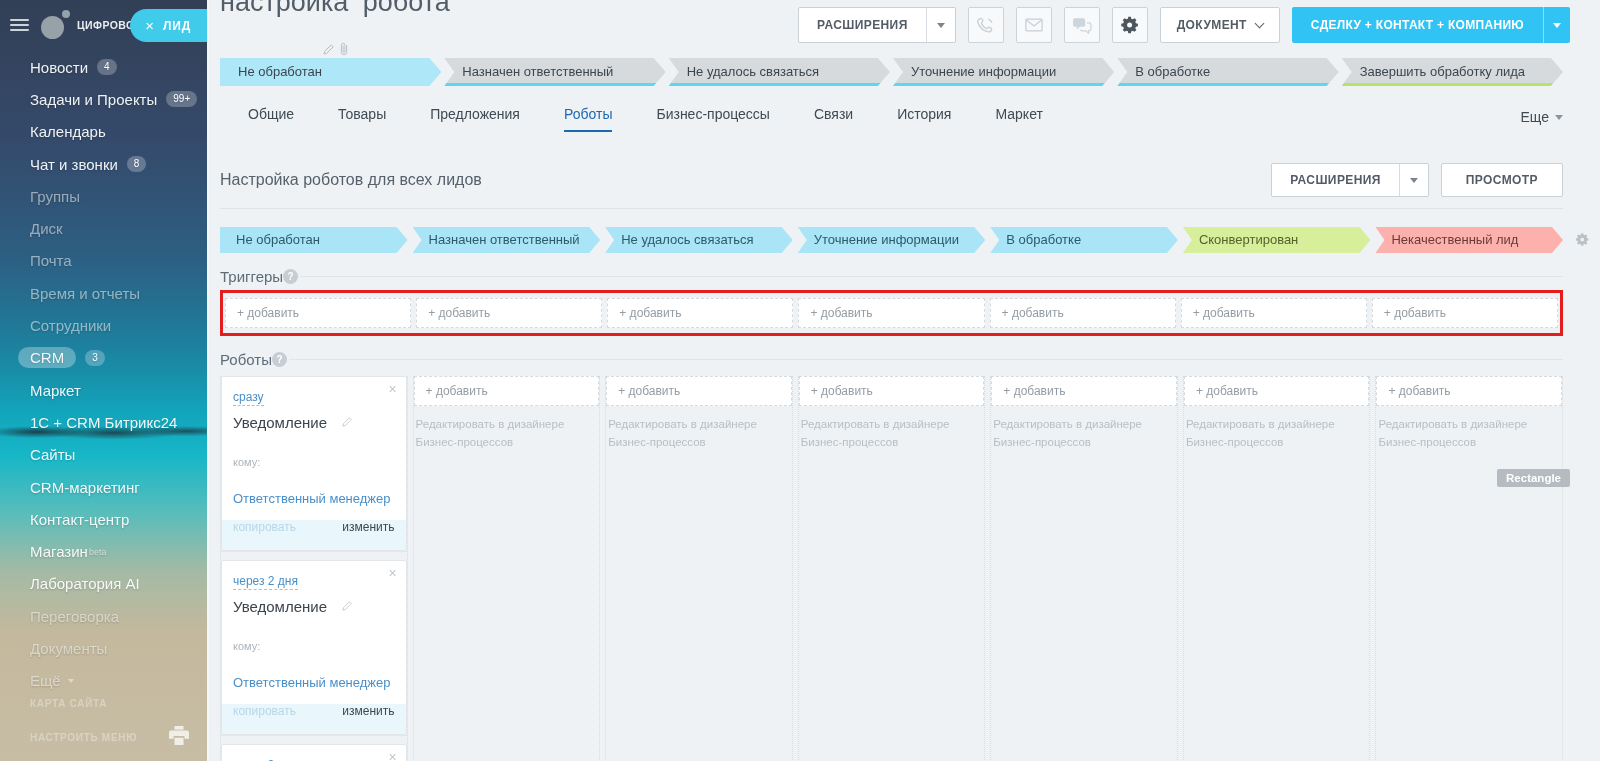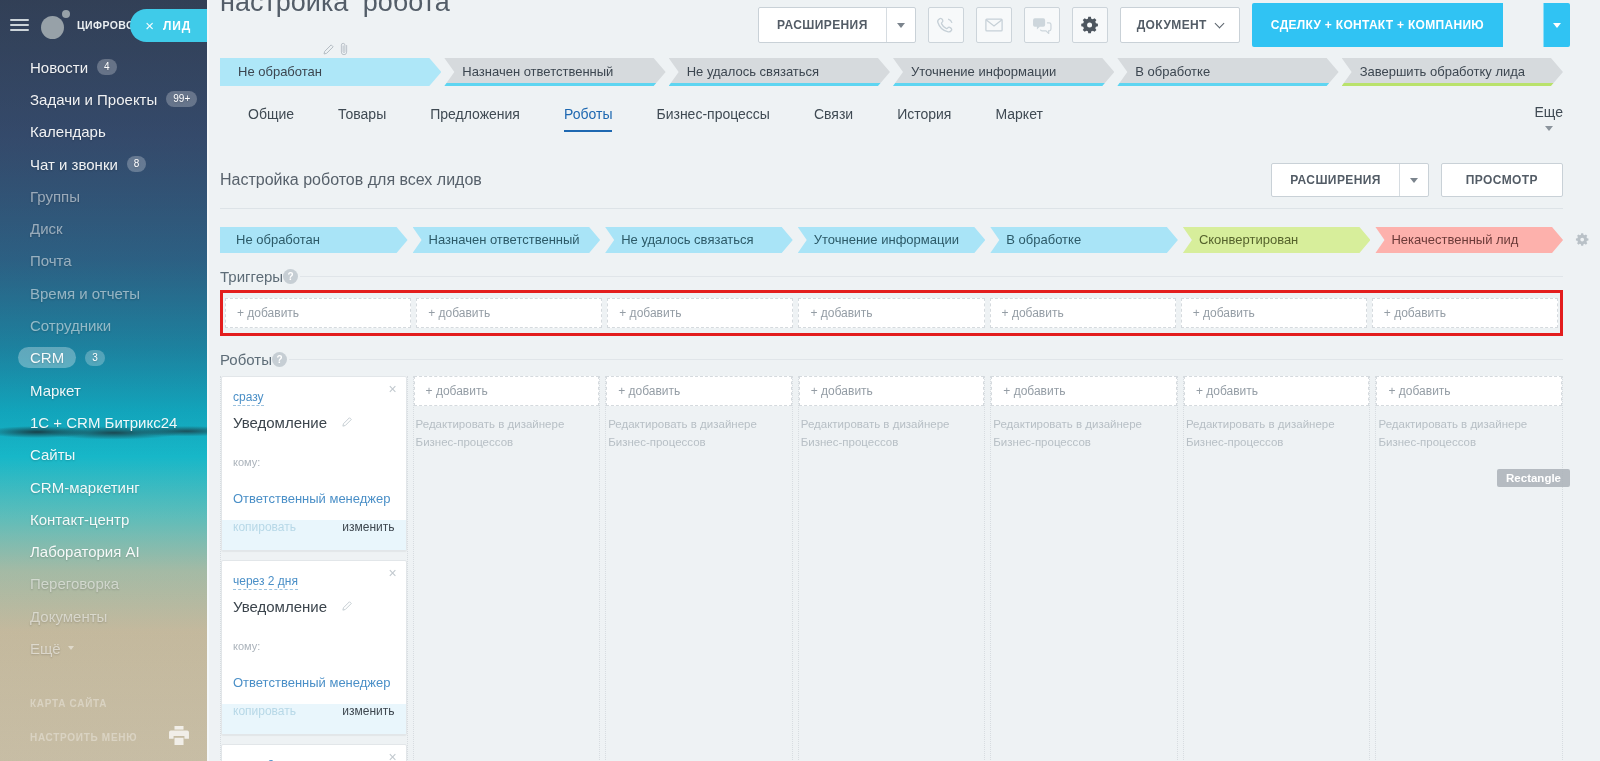--- a/index.html
+++ b/index.html
@@ -47,41 +47,41 @@
   .page-title { display:flex; align-items:center; gap:8px; font-size:27px; font-weight:300; color:#535d68; word-spacing:7px;flex-direction:column; }
   .t-icons { display:flex; align-items:center; gap:4px; margin-left:2px; margin-top:6px; }
   .actions { margin-left:auto; display:flex; align-items:center; gap:12px; }
   .btn { height:36px; background:#fff; border:1px solid #c9d1d7; border-radius:2px; display:flex; align-items:center; color:#535c66; font-size:12px; font-weight:bold; letter-spacing:.4px; cursor:pointer; }
   .split { display:flex; }
   .split .b-main { padding:0 18px; display:flex; align-items:center; height:100%; }
   .split .b-caret { width:29px; height:100%; border-left:1px solid #d6dce1; display:flex; align-items:center; justify-content:center; }
   .tri { display:inline-block; width:0; height:0; border-left:4px solid transparent; border-right:4px solid transparent; border-top:5px solid #7b848d; }
   .chev { display:inline-block; width:7px; height:7px; border-right:1.7px solid #5a636c; border-bottom:1.7px solid #5a636c; transform:rotate(45deg); margin:-4px 0 0 9px; }
   .ibtn { width:36px; height:36px; border:1px solid #ccd4da; border-radius:2px; background:rgba(255,255,255,.5); display:flex; align-items:center; justify-content:center; cursor:pointer; }
-  .btn-primary { display:flex; height:44px; cursor:pointer;gap:40px; }
+  .btn-primary { display:flex; height:36px; cursor:pointer; }
   .bp-main { background:#30c3f3; color:#fff; font-size:12px; font-weight:bold; letter-spacing:.3px; padding:0 19px; display:flex; align-items:center; border-radius:2px 0 0 2px; }
   .bp-caret { background:#30c3f3; width:27px; border-left:1px solid rgba(255,255,255,.45); display:flex; align-items:center; justify-content:center; border-radius:0 2px 2px 0; }
   .bp-caret .tri { border-top-color:#fff; }
 
   .content { padding:0 37px 0 11px; }
 
   
   .pipeline { display:flex; gap:3px; margin-top:8px; }
   .stage { flex:1; height:28px; line-height:28px; font-size:13px; color:#3c4650; padding-left:18px; white-space:nowrap; overflow:hidden;
     clip-path:polygon(0 0, calc(100% - 12px) 0, 100% 50%, calc(100% - 12px) 100%, 0 100%, 10px 50%); cursor:pointer; }
   .stage:first-child { clip-path:polygon(0 0, calc(100% - 12px) 0, 100% 50%, calc(100% - 12px) 100%, 0 100%); }
   .st-active { background:#aee7f8; }
   .st-cyan { background:linear-gradient(to top, #5ed5f1 0, #5ed5f1 3px, #d6dadd 3px); }
   .st-green { background:linear-gradient(to top, #b9e26b 0, #b9e26b 3px, #d6dadd 3px); }
 
   
   .tabs { display:flex; align-items:center; gap:44px; margin-top:16px; height:30px; padding-left:28px;justify-content:space-between; }
   .tab { font-size:14px; color:#3f4a53; cursor:pointer; height:30px; line-height:24px; }
   .tab.active { color:#1e68b1; border-bottom:2px solid #1e68b1; }
-  .tab-more { margin-left:auto; color:#3f4a53; font-size:14px; display:flex; align-items:center; gap:6px; cursor:pointer;flex-direction:column; }
+  .tab-more { margin-left:auto; color:#3f4a53; font-size:14px; display:flex; align-items:center; gap:6px; cursor:pointer; }
   .tab-more .tri { border-top-color:#8b949c; }
 
   
   .panel-head { display:flex; align-items:center; margin-top:31px; }
   .panel-title { font-size:16px; color:#57616b; }
   .panel-actions { margin-left:auto; display:flex; gap:12px; }
   .panel-actions .btn { height:34px; }
   .divider { border-bottom:1px solid #dde3e7; margin-top:11px; }
 
   
@@ -185,20 +185,24 @@
         <span>1С + CRM Битрикс24</span>
       </div>
     <div class="sb-item">
         <span>Сайты</span>
       </div>
     <div class="sb-item">
         <span>CRM-маркетинг</span>
       </div>
     <div class="sb-item">
         <span>Контакт-центр</span>
+      </div>
+    <div class="sb-item">
+        <span>Магазин</span>
+        <span class="beta">beta</span>
       </div>
     <div class="sb-item">
         <span>Лаборатория AI</span>
       </div>
     <div class="sb-item dim">
         <span>Переговорка</span>
       </div>
     <div class="sb-item dim">
         <span>Документы</span>
       </div>

